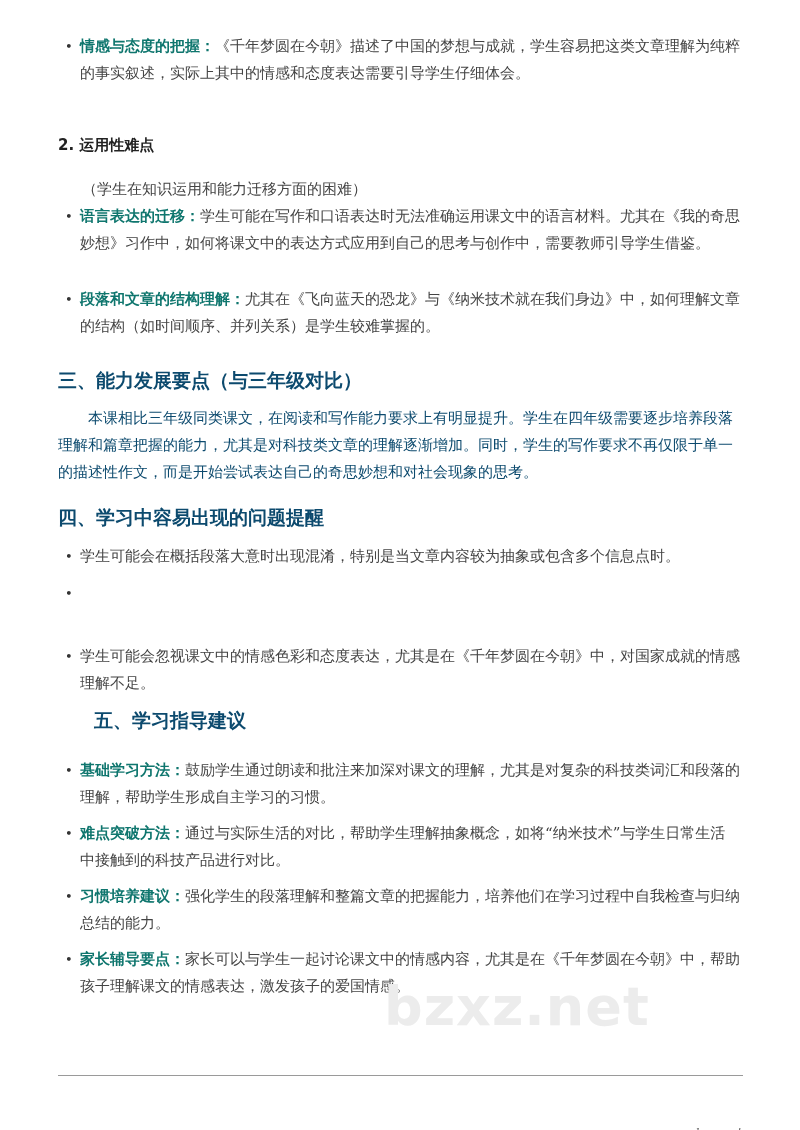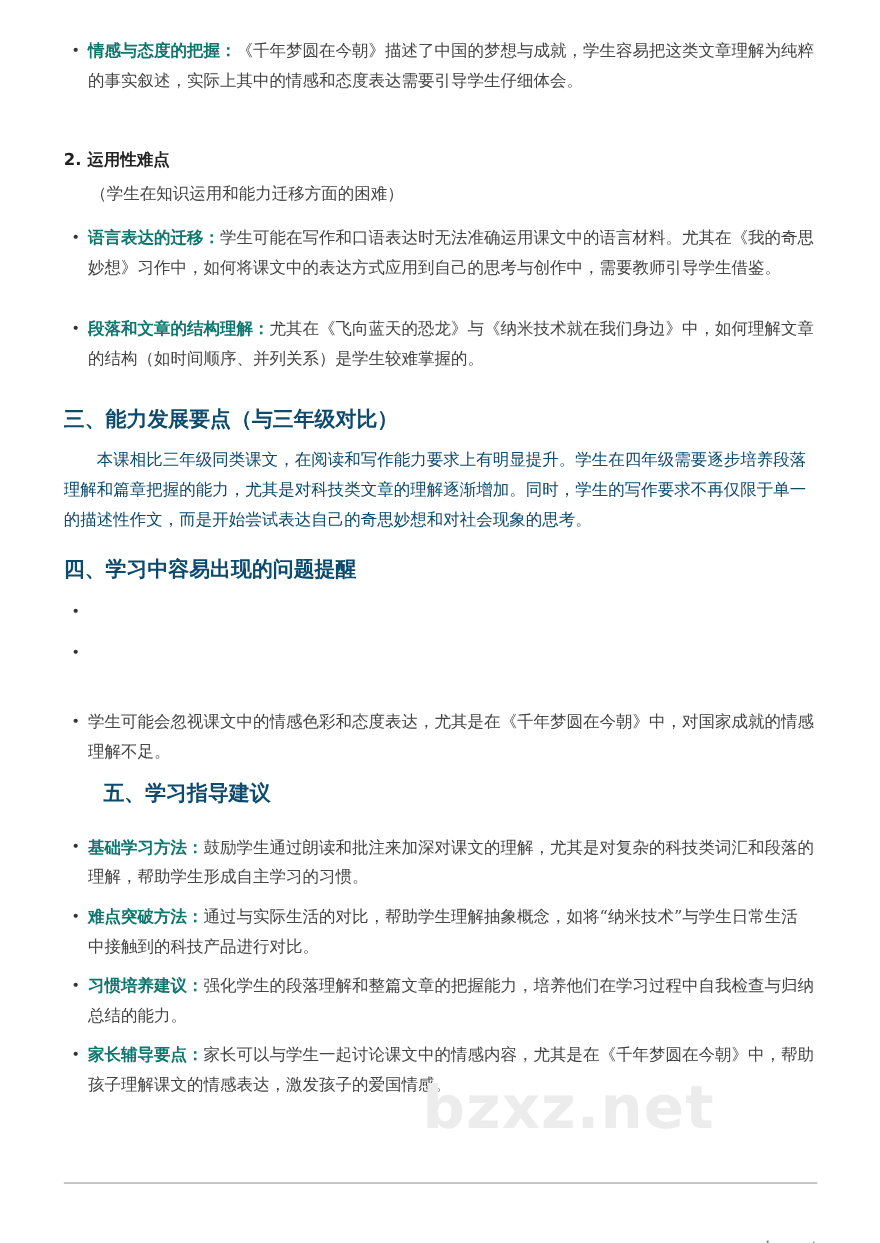--- a/index.html
+++ b/index.html
@@ -56,39 +56,40 @@
 <body>
 
 <div class="page">
 
   <div class="bullet-item" style="top:33px;">
     <span class="dot">•</span>
     <b>情感与态度的把握：</b><span>《千年梦圆在今朝》描述了中国的梦想与成就，学生容易把这类文章理解为纯粹的事实叙述，实际上其中的情感和态度表达需要引导学生仔细体会。</span>
   </div>
 
   <div class="subhead" style="top:136px;">2. 运用性难点</div>
-  <div class="subnote" style="top:167px;">（学生在知识运用和能力迁移方面的困难）</div>
+  <div class="subnote" style="top:180px;">（学生在知识运用和能力迁移方面的困难）</div>
 
   <div class="bullet-item" style="top:203px;">
     <span class="dot">•</span>
     <b>语言表达的迁移：</b><span>学生可能在写作和口语表达时无法准确运用课文中的语言材料。尤其在《我的奇思妙想》习作中，如何将课文中的表达方式应用到自己的思考与创作中，需要教师引导学生借鉴。</span>
   </div>
 
   <div class="bullet-item" style="top:286px;">
     <span class="dot">•</span>
     <b>段落和文章的结构理解：</b><span>尤其在《飞向蓝天的恐龙》与《纳米技术就在我们身边》中，如何理解文章的结构（如时间顺序、并列关系）是学生较难掌握的。</span>
   </div>
 
   <div class="section-title" style="top:368px;">三、能力发展要点（与三年级对比）</div>
   <div class="para" style="top:405px;">本课相比三年级同类课文，在阅读和写作能力要求上有明显提升。学生在四年级需要逐步培养段落理解和篇章把握的能力，尤其是对科技类文章的理解逐渐增加。同时，学生的写作要求不再仅限于单一的描述性作文，而是开始尝试表达自己的奇思妙想和对社会现象的思考。</div>
 
   <div class="section-title" style="top:505px;">四、学习中容易出现的问题提醒</div>
 
   <div class="bullet-item" style="top:543px;">
     <span class="dot">•</span>
+    <span>学生可能会在概括段落大意时出现混淆，特别是当文章内容较为抽象或包含多个信息点时。</span>
   </div>
   <div class="bullet-item" style="top:580px;">
     <span class="dot">•</span>
   </div>
   <div class="bullet-item" style="top:643px;">
     <span class="dot">•</span>
     <span>学生可能会忽视课文中的情感色彩和态度表达，尤其是在《千年梦圆在今朝》中，对国家成就的情感理解不足。</span>
   </div>
 
   <div class="section-title" style="top:708px;margin-left:36px;">五、学习指导建议</div>

